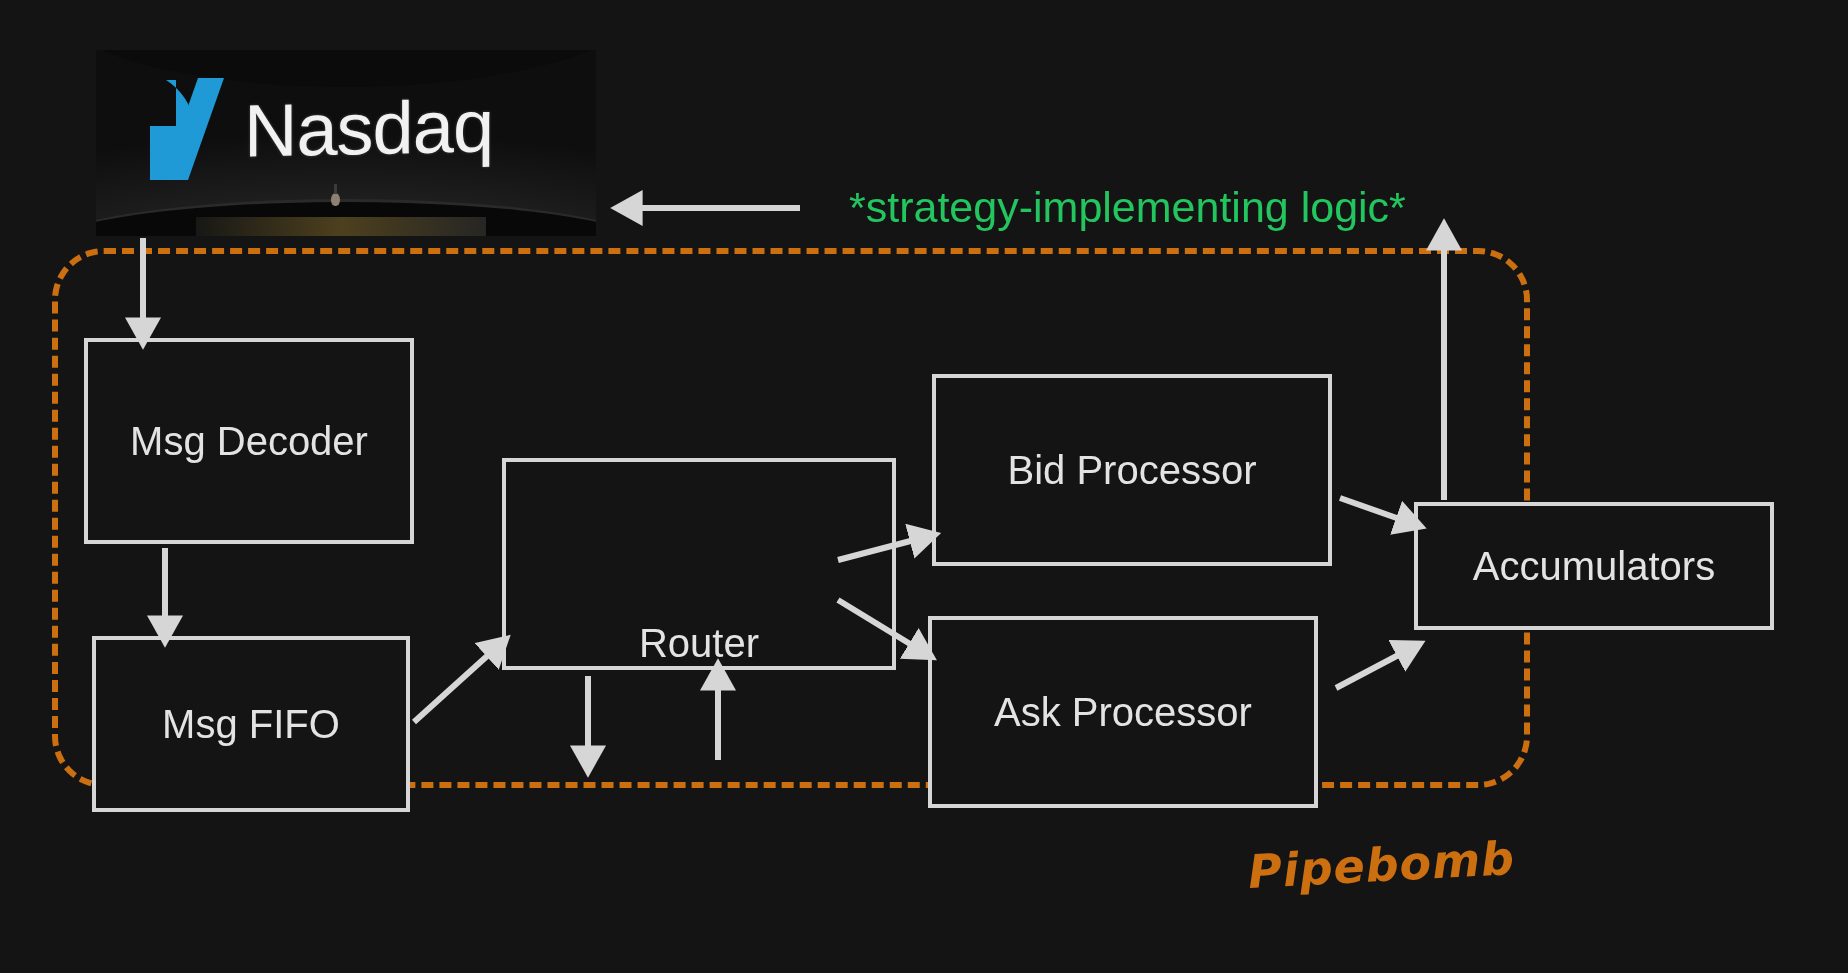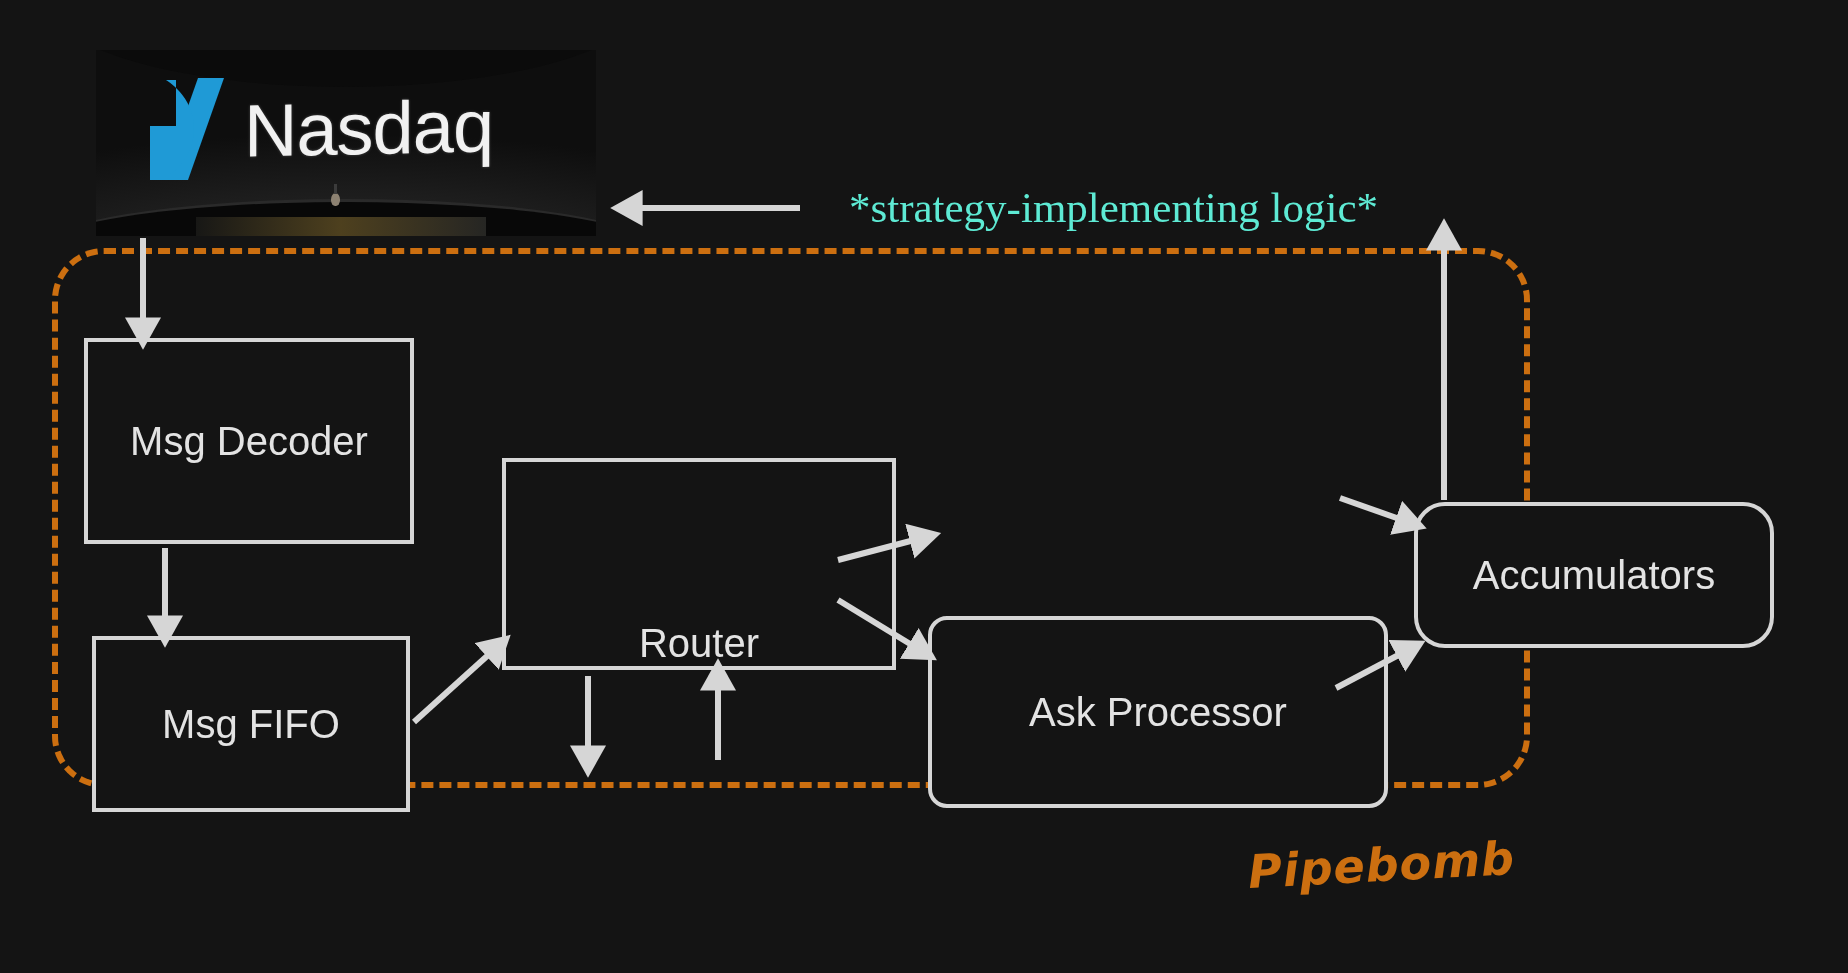--- a/index.html
+++ b/index.html
@@ -107,30 +107,30 @@
     font-size:40px;
     font-family:"Liberation Sans", sans-serif;
     font-weight:400;
     white-space:nowrap;
   }
   #node-msg-decoder  { left:84px;  top:338px;  width:330px; height:206px;align-items:center; }
   #node-msg-fifo     { left:92px;  top:636px;  width:318px; height:176px;text-align:right; }
   #node-router       { left:502px; top:458px;  width:394px; height:212px;align-items:flex-end; }
   #node-order-map    { left:488px; top:766px;  width:358px; height:140px; }
   #node-bid-proc     { left:932px; top:374px;  width:400px; height:192px; }
-  #node-ask-proc     { left:928px; top:616px;  width:460px; height:192px;border-radius:19px; }
-  #node-accumulators { left:1414px;top:502px;  width:360px; height:146px;border-radius:31px; }
+  #node-ask-proc     { left:928px; top:616px;  width:390px; height:192px; }
+  #node-accumulators { left:1414px;top:502px;  width:360px; height:128px; }
 
   
   .strategy-label{
     position:absolute;
     left:849px; top:183px;
-    color:#5eead4;
+    color:#22c55e;
     font-size:43px;
-    font-family:Liberation Serif, serif;
+    font-family:Liberation Sans, sans-serif;
     white-space:nowrap;
   }
 
   
   #arrows{
     position:absolute; left:0; top:0;
     width:1848px; height:973px;
     pointer-events:none;
   }
 </style>
@@ -162,20 +162,23 @@
 
   <div class="node" id="node-msg-decoder">
     <span>Msg Decoder</span>
   </div>
   <div class="node" id="node-msg-fifo">
     <span>Msg FIFO</span>
   </div>
   <div class="node" id="node-router">
     <span>Router</span>
   </div>
+  <div class="node" id="node-bid-proc">
+    <span>Bid Processor</span>
+  </div>
   <div class="node" id="node-ask-proc">
     <span>Ask Processor</span>
   </div>
   <div class="node" id="node-accumulators">
     <span>Accumulators</span>
   </div>
 
   <svg id="arrows" viewBox="0 0 1848 973" xmlns="http://www.w3.org/2000/svg">
     <defs>
       <marker id="ah" markerWidth="9" markerHeight="9" refX="2.1" refY="3.0" orient="auto" markerUnits="strokeWidth">

